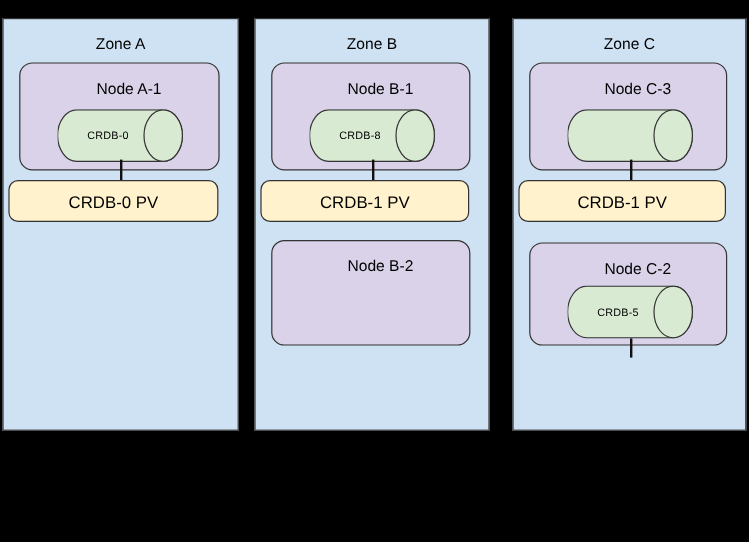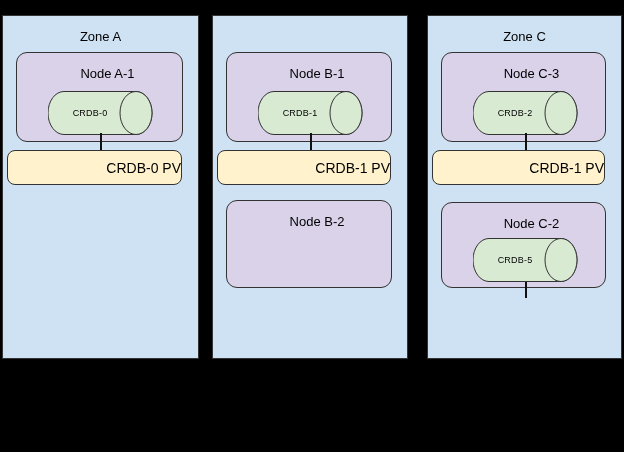--- a/index.html
+++ b/index.html
@@ -100,21 +100,21 @@
   .pv {
     position: absolute;
     left: 4px;
     right: 16px;
     background: var(--pv_fill);
     border: 1px solid var(--border);
     border-radius: 8px;
     box-sizing: border-box;
     display: flex;
     align-items: center;
-    justify-content: flex-end;
+    justify-content: center;
     font-size: 14px;
     color: var(--text);
   }
   .pv-1   { top: 134px; height: 35px; }
   .pv-2-c { top: 282px; height: 34px; }
 </style>
 </head>
 <body>
 
 <div class="stage">
@@ -135,31 +135,32 @@
     </div>
 
     <div class="connector conn-1"></div>
 
     <div class="pv pv-1">
       <span>CRDB-0 PV</span>
     </div>
   </section>
 
   <section class="zone zone-b">
+    <div class="zone-title">Zone B</div>
 
     <div class="node node-1">
       <div class="node-title">Node B-1</div>
     </div>
 
     <div class="cylinder cyl-1">
       <svg viewBox="0 0 105 44" width="105" height="44">
         <path class="cyl-shape" d="M16 0.5 H88 A16 21.5 0 0 1 88 43.5 H16 A16 21.5 0 0 1 16 0.5 Z"></path>
         <ellipse class="cyl-shape" cx="88" cy="22" rx="16" ry="21.5"></ellipse>
       </svg>
-      <div class="cyl-label">CRDB-1</div>
+      <div class="cyl-label">CRDB-8</div>
     </div>
 
     <div class="connector conn-1"></div>
 
     <div class="pv pv-1">
       <span>CRDB-1 PV</span>
     </div>
 
     <div class="node node-2-b">
       <div class="node-title">Node B-2</div>
@@ -171,21 +172,20 @@
 
     <div class="node node-1">
       <div class="node-title">Node C-3</div>
     </div>
 
     <div class="cylinder cyl-1">
       <svg viewBox="0 0 105 44" width="105" height="44">
         <path class="cyl-shape" d="M16 0.5 H88 A16 21.5 0 0 1 88 43.5 H16 A16 21.5 0 0 1 16 0.5 Z"></path>
         <ellipse class="cyl-shape" cx="88" cy="22" rx="16" ry="21.5"></ellipse>
       </svg>
-      <div class="cyl-label">CRDB-2</div>
     </div>
 
     <div class="connector conn-1"></div>
 
     <div class="pv pv-1">
       <span>CRDB-1 PV</span>
     </div>
 
     <div class="node node-2-c">
       <div class="node-title">Node C-2</div>

